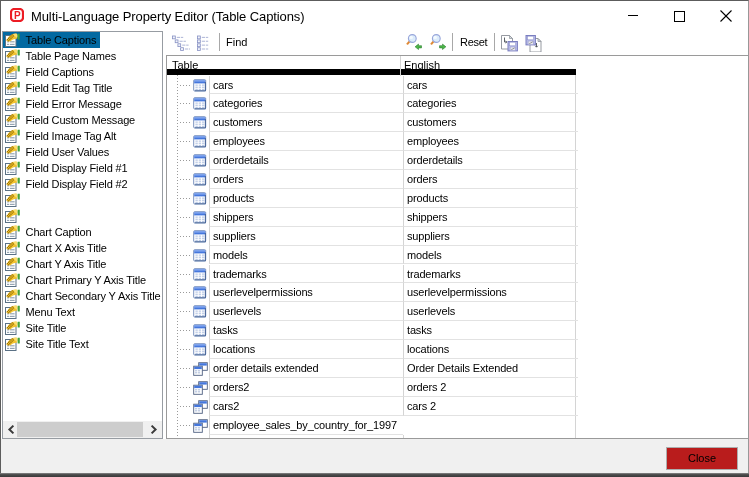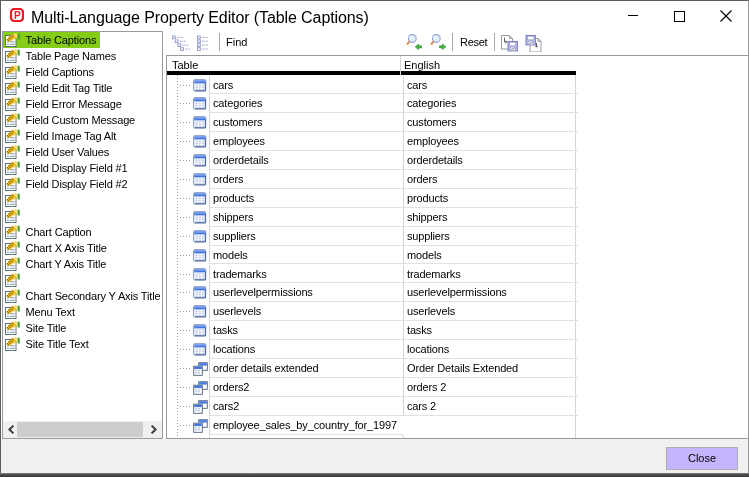--- a/index.html
+++ b/index.html
@@ -3,51 +3,51 @@
 <meta charset="utf-8">
 <style>
   * { margin:0; padding:0; box-sizing:border-box; }
   html,body { width:749px; height:477px; overflow:hidden; }
   body { font-family:"Liberation Sans", sans-serif; font-size:11px; color:#000; background:#fff; position:relative; }
   .abs { position:absolute; }
   
   #frame { position:absolute; left:0; top:0; width:749px; height:477px; border-left:1px solid #5c5c5c; border-top:1px solid #5c5c5c; border-right:1px solid #989898; }
   #botborder { position:absolute; left:0; top:473px; width:749px; height:4px; background:linear-gradient(#8a8a8a,#4c4c4c 40%,#3a3a3a); }
   
-  #title { position:absolute; left:31px; top:9px; font-size:16px; letter-spacing:-0.1px; }
+  #title { position:absolute; left:31px; top:9px; font-size:13px; letter-spacing:-0.1px; }
   
   #lpanel { position:absolute; left:2px; top:31px; width:161px; height:408px; border:1px solid #979ca2; background:#fff; overflow:hidden; }
   .litem { position:absolute; left:0px; height:16px; line-height:16px; white-space:nowrap; letter-spacing:-0.15px; }
   .litem .txt { position:absolute; left:22.6px; top:0; }
   .litem svg { position:absolute; left:2px; top:1px; }
-  .lsel { background:#84cc16; }
+  .lsel { background:#0369a1; }
   
   #hscroll { position:absolute; left:0px; top:389px; width:159px; height:17px; background:#f0f0f0; }
   #hthumb { position:absolute; left:14px; top:1px; width:126px; height:15px; background:#cdcdcd; }
   
   .tsep { position:absolute; top:33px; width:1px; height:18px; background:#a8a8a8; }
   #findtxt { position:absolute; left:226px; top:36px; height:12px; line-height:12px; }
   #resettxt { position:absolute; left:460px; top:36px; height:12px; line-height:12px; letter-spacing:-0.3px; }
   
   #grid { position:absolute; left:166px; top:55px; width:582px; height:384px; border-top:1px solid #9a9a9a; border-left:1px solid #9a9a9a; border-bottom:1px solid #9a9a9a; background:#fff; overflow:hidden; }
-  #ghead { position:absolute; left:0; top:0; width:409px; height:19px; border-bottom:4px solid #000000; }
+  #ghead { position:absolute; left:0; top:0; width:409px; height:19px; border-bottom:6px solid #000000; }
   #ghead .h1 { position:absolute; left:5px; top:3px; }
   #ghead .h2 { position:absolute; left:237px; top:3px; }
   .vline { position:absolute; width:1px; background:#d4d4d4; }
   .grow { position:absolute; left:3px; width:582px; height:19px; }
   .grow .c1 { position:absolute; left:39px; top:0; width:194px; height:100%; border-left:1px solid #d4d4d4; border-bottom:1px solid #e2e2e2; padding-left:3px; line-height:18px; white-space:nowrap; overflow:hidden; letter-spacing:-0.15px;}
   .grow .c2 { position:absolute; left:233px; top:0; width:175px; height:100%; border-left:1px solid #d4d4d4; border-bottom:1px solid #e2e2e2; padding-left:3px; line-height:18px; white-space:nowrap; overflow:hidden; letter-spacing:-0.15px;}
   .grow svg.ricon { position:absolute; left:23px; top:3px; }
   .treedot-h { position:absolute; left:10px; width:12px; height:1px;
       background-image:linear-gradient(90deg,#9a9a9a 1px,transparent 1px); background-size:3px 1px; }
   #treev { position:absolute; left:10px; top:19px; width:1px; height:364px;
       background-image:linear-gradient(#9a9a9a 1px,transparent 1px); background-size:1px 3px; }
   
   #botbar { position:absolute; left:1px; top:439px; width:747px; height:34px; background:#f0f0f0; }
-  #closebtn { position:absolute; left:666px; top:447px; width:72px; height:23px; background:#c4b5fd; border:1px solid #adadad; text-align:center; line-height:21px; }
+  #closebtn { position:absolute; left:666px; top:447px; width:72px; height:23px; background:#b91c1c; border:1px solid #adadad; text-align:center; line-height:21px; }
 </style>
 </head>
 <body>
 <div id="frame"></div>
 
 <svg class="abs" style="left:10px;top:8px" width="14" height="14" viewBox="0 0 14 14">
   <rect x="1" y="1" width="12" height="12" rx="3.2" fill="none" stroke="#ec1c24" stroke-width="2.2"></rect>
   <text x="4.1" y="10.6" font-family="Liberation Sans" font-size="10" font-weight="bold" fill="#ec1c24">P</text>
 </svg>
 <div id="title">Multi-Language Property Editor (Table Captions)</div>
@@ -466,20 +466,21 @@
             <rect x="4.2" y="3.6" width="1.2" height="1.2"></rect>
             <rect x="6.6" y="3.6" width="1.2" height="1.2"></rect>
             <rect x="5.4" y="2.4" width="1.2" height="1.2"></rect>
             <rect x="7.8" y="2.4" width="1.2" height="1.2"></rect>
             <rect x="3" y="7.2" width="1.2" height="1.2"></rect>
             <rect x="6.6" y="1.2" width="1.2" height="1.2"></rect>
           </g>
           <rect x="12.6" y="0.8" width="1.9" height="5.6" fill="#55b544"></rect>
           <rect x="13.6" y="0.8" width="0.9" height="5.6" fill="#2e8a2e"></rect>
         </svg>
+        <span class="txt">Chart Primary Y Axis Title</span>
       </div>
       <div class="litem" style="top:256px;width:158px">
         <svg width="15" height="14" viewBox="0 0 15 14">
           <rect x="0.5" y="2.5" width="10.5" height="11" fill="#fff" stroke="#5b7185" stroke-width="1"></rect>
           <rect x="2" y="8.2" width="2.2" height="1.2" fill="#97a5b2"></rect>
           <rect x="5" y="8.2" width="4.6" height="1.2" fill="#97a5b2"></rect>
           <rect x="2" y="10.8" width="2.2" height="1.2" fill="#97a5b2"></rect>
           <rect x="5" y="10.8" width="4.6" height="1.2" fill="#97a5b2"></rect>
           <path d="M1.2 7.6 Q3.5 3 7.5 0.9 L11.4 0.4 Q12.9 1.5 12.6 3.4 L11.8 5.7 Q7.8 5.4 5.4 8.3 L3 8.5 Z" fill="#f2c12e"></path>
           <path d="M8.2 0.9 L11.2 0.5 Q12.6 1.4 12.4 3.1 L11.9 4.8 Q9.6 3.6 8.2 0.9 Z" fill="#fadd70"></path>

